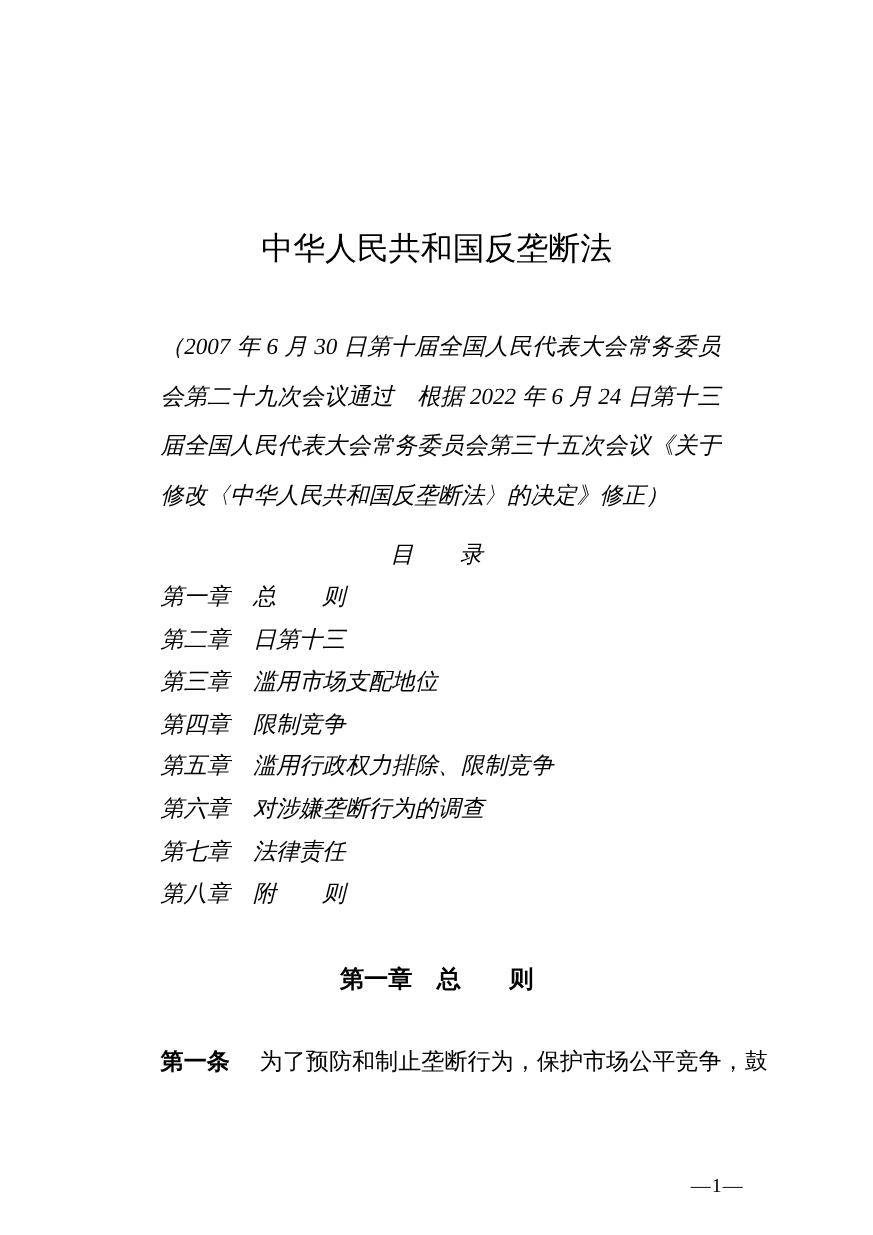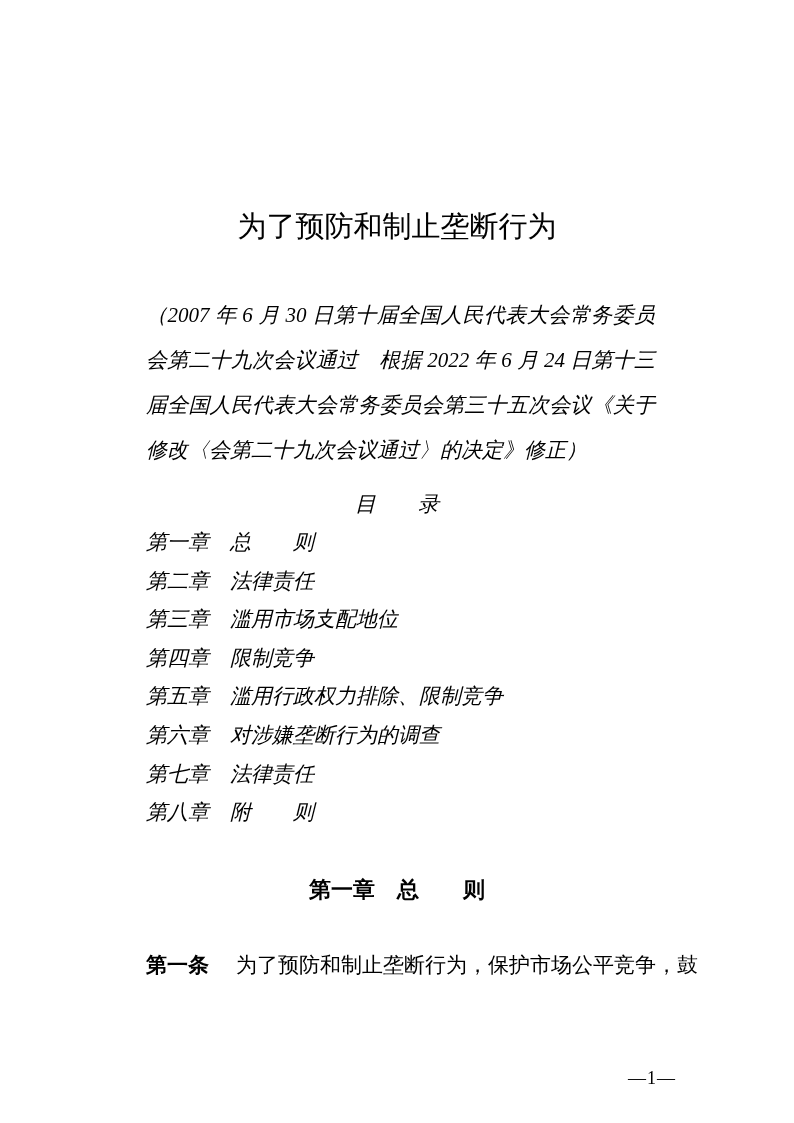--- a/index.html
+++ b/index.html
@@ -89,34 +89,34 @@
     font-size:18px;
     line-height:24px;
     letter-spacing:1px;
   }
 </style>
 </head>
 <body>
 
 <div class="page">
 
-  <h1 class="doc-title songti">为了预防和制止垄断行为</h1>
+  <h1 class="doc-title songti">中华人民共和国反垄断法</h1>
 
   <div class="preamble kaiti">
     <div class="p-line just">（2007 年 6 月 30 日第十届全国人民代表大会常务委员</div>
     <div class="p-line just">会第二十九次会议通过　根据 2022 年 6 月 24 日第十三</div>
     <div class="p-line just">届全国人民代表大会常务委员会第三十五次会议《关于</div>
-    <div class="p-line">修改〈会第二十九次会议通过〉的决定》修正）</div>
+    <div class="p-line">修改〈中华人民共和国反垄断法〉的决定》修正）</div>
   </div>
 
   <div class="toc-header kaiti">目　　录</div>
 
   <div class="toc kaiti">
     <div class="toc-item">第一章　总　　则</div>
-    <div class="toc-item">第二章　法律责任</div>
+    <div class="toc-item">第二章　日第十三</div>
     <div class="toc-item">第三章　滥用市场支配地位</div>
     <div class="toc-item">第四章　限制竞争</div>
     <div class="toc-item">第五章　滥用行政权力排除、限制竞争</div>
     <div class="toc-item">第六章　对涉嫌垄断行为的调查</div>
     <div class="toc-item">第七章　法律责任</div>
     <div class="toc-item">第八章　附　　则</div>
   </div>
 
   <h2 class="chapter-heading heiti">第一章　总　　则</h2>
 

